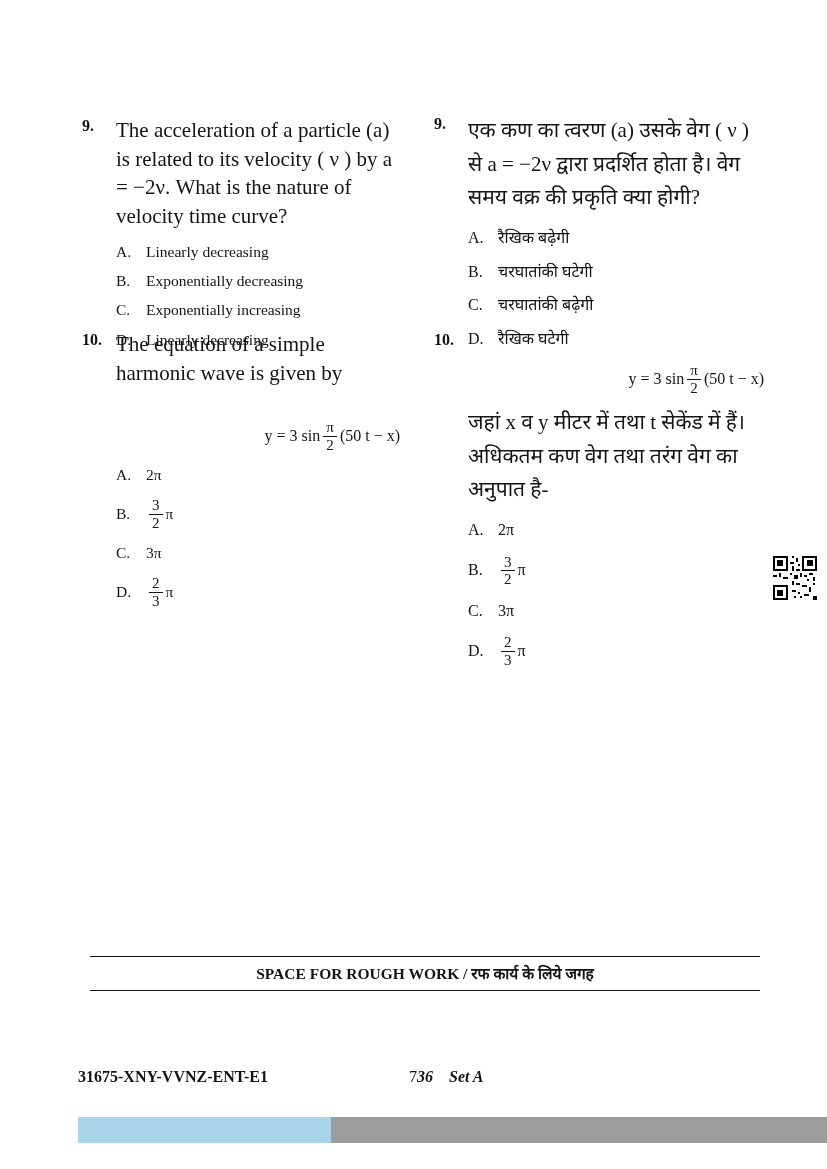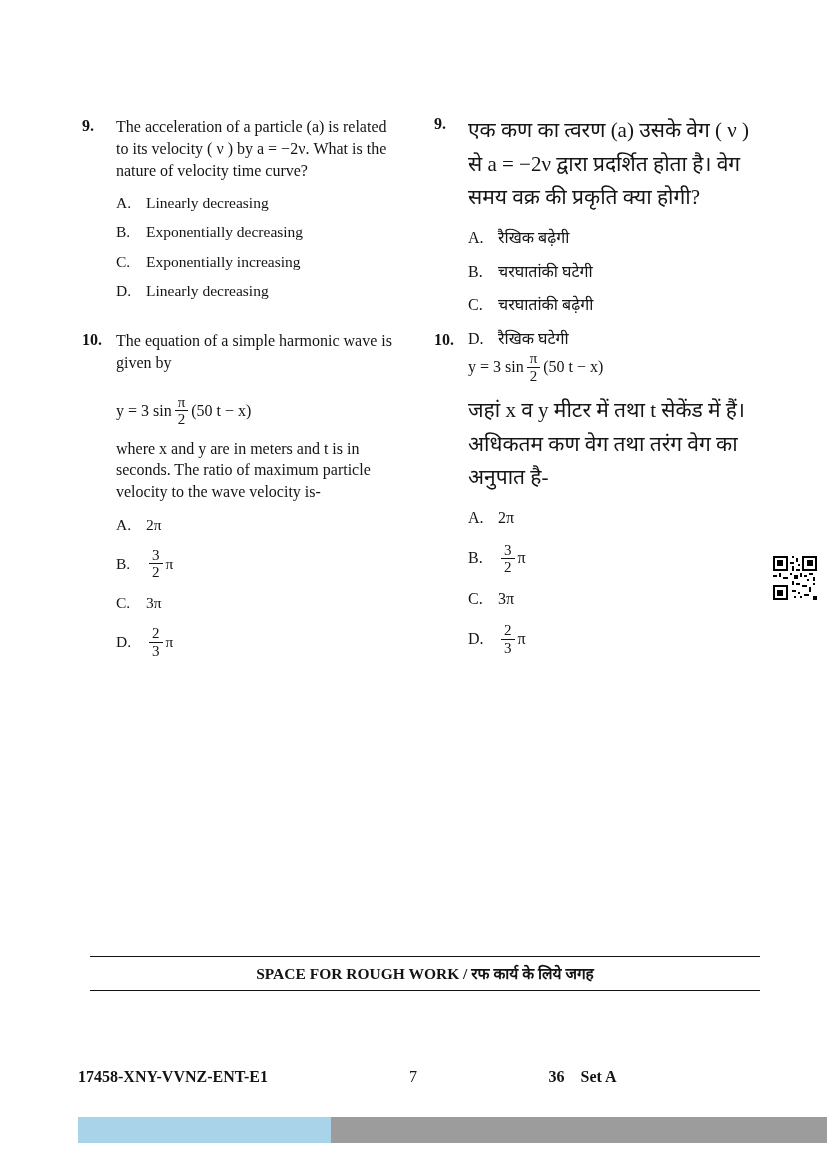--- a/index.html
+++ b/index.html
@@ -3,45 +3,45 @@
 <meta charset="utf-8">
 <style>
   html,body{margin:0;padding:0;background:#ffffff;}
   .page{
     position:relative;width:827px;height:1169px;background:#ffffff;
     font-family:"Liberation Serif", serif;color:#141414;overflow:hidden;
   }
   .qblock{position:absolute;display:flex;align-items:flex-start;}
   .qnum{font-weight:700;font-size:16px;width:34px;flex:none;line-height:1.3;}
   .qbody{flex:1;}
-  .qtext{font-size:16px;line-height:1.36;margin:0;}
+  .qtext{font-size:21px;line-height:1.36;margin:0;}
   .hi .qtext{font-size:21px;line-height:1.6;}
   .opts{margin-top:12px;}
   .opt{display:flex;align-items:center;margin-top:9px;font-size:15.5px;line-height:1.3;}
   .hi .opt{margin-top:13px;font-size:16px;}
   .optlabel{width:30px;flex:none;}
   .optval{display:flex;align-items:center;}
-  .formula{margin:20px 0 10px 0;font-size:16px;display:flex;align-items:center;}
+  .formula{margin:32px 0 10px 0;font-size:16px;display:flex;align-items:center;justify-content:flex-end;}
   .frac{display:inline-block;text-align:center;vertical-align:middle;margin:0 3px;font-size:15px;line-height:1.1;}
   .frac .fn{display:block;border-bottom:1px solid #141414;padding:0 3px;}
   .frac .fd{display:block;}
   .fopt{margin-top:12px;}
   .qr{position:absolute;left:773px;top:556px;width:44px;height:44px;}
   .rough{
     position:absolute;left:90px;top:956px;width:670px;
     border-top:1.5px solid #111;border-bottom:1.5px solid #111;
     text-align:center;padding:5px 0 6px 0;font-weight:700;font-size:15.5px;
   }
   .footerrow{
     position:absolute;left:78px;top:1068px;width:670px;
     display:flex;align-items:baseline;font-size:16px;
   }
   .fcode{font-weight:700;flex:1;text-align:left;}
   .fpage{flex:0 0 auto;text-align:center;}
-  .fright{flex:1;text-align:center;font-weight:700;}
+  .fright{flex:1;text-align:left;font-weight:700;font-style:italic;}
   .fright .setgap{display:inline-block;width:16px;}
   .bar{position:absolute;top:1117px;height:26px;}
 </style>
 </head>
 <body>
 
 <div class="page">
 
   <div class="qblock" style="left:82px;top:116px;width:318px;">
     <div class="qnum">9.</div>
@@ -98,21 +98,20 @@
     <div class="qbody">
       <p class="qtext">The equation of a simple harmonic wave is given by</p>
       <div class="formula">
         <span>y = 3 sin</span>
         <span class="frac">
           <span class="fn">π</span>
           <span class="fd">2</span>
         </span>
         <span>(50 t − x)</span>
       </div>
-      <p class="qtext">where x and y are in meters and t is in seconds. The ratio of maximum particle velocity to the wave velocity is-</p>
       <div class="opts">
         <div class="opt">
           <span class="optlabel">A.</span>
           <span>2π</span>
         </div>
         <div class="opt fopt">
           <span class="optlabel">B.</span>
           <span class="optval">
             <span class="frac">
               <span class="fn">3</span>
@@ -224,21 +223,21 @@
         <rect x="13" y="19" width="1" height="1" fill="#000"></rect>
       <rect x="19" y="19" width="2" height="2" fill="#000"></rect>
     </svg>
   </div>
 
   <div class="rough">
     <span>SPACE FOR ROUGH WORK / रफ कार्य के लिये जगह</span>
   </div>
 
   <div class="footerrow">
-    <span class="fcode">17458-XNY-VVNZ-ENT-E1</span>
+    <span class="fcode">31675-XNY-VVNZ-ENT-E1</span>
     <span class="fpage">7</span>
     <span class="fright">
       <span>36</span><span class="setgap"></span><span>Set A</span>
     </span>
   </div>
 
   <div class="bar" style="left:78px;width:253px;background:#a9d3e9;"></div>
   <div class="bar" style="left:331px;width:496px;background:#9c9c9c;"></div>
 
 </div>

